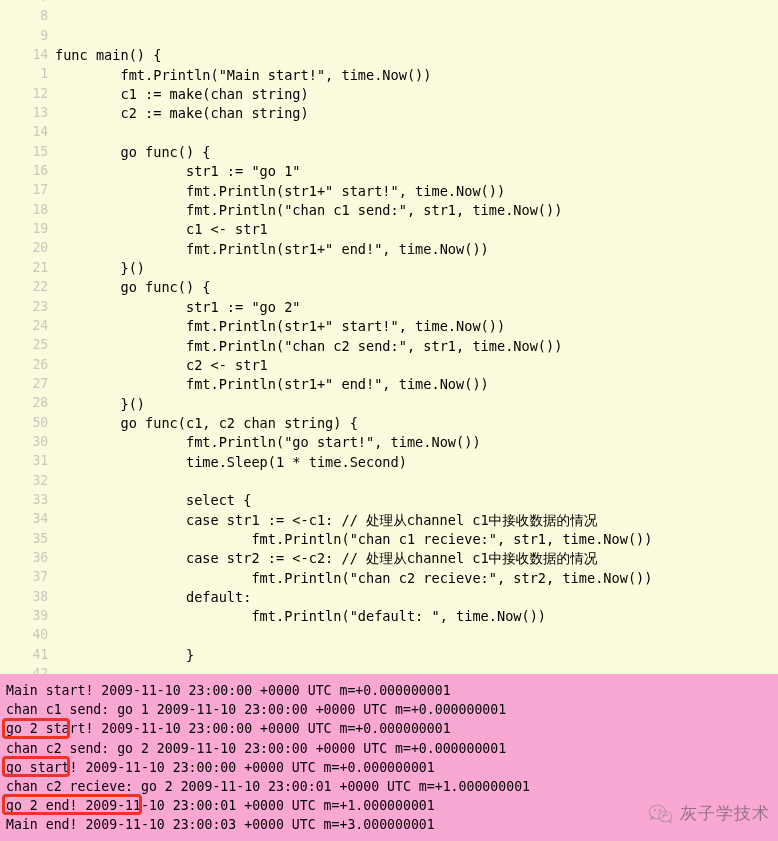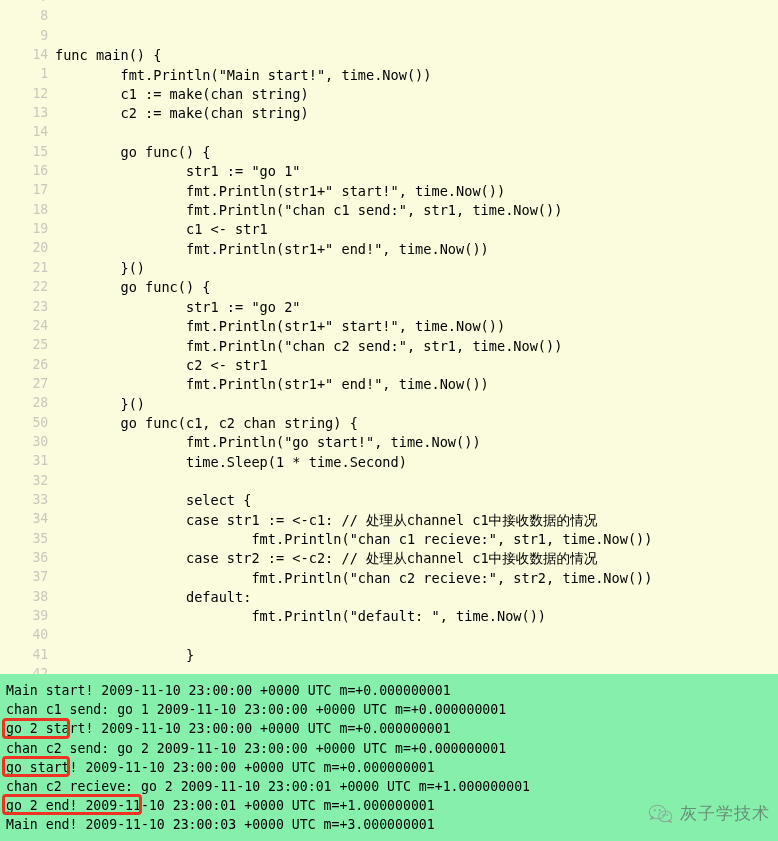--- a/index.html
+++ b/index.html
@@ -61,21 +61,21 @@
     margin-top: 40px;
   }
 
   
   #output-pane {
     position: absolute;
     left: 0;
     top: 674px;
     width: 778px;
     height: 167px;
-    background: #86efac;
+    background: #f9a8d4;
     overflow: hidden;
   }
   .out-line {
     position: relative;
     height: 19.2px;
     line-height: 19.2px;
     white-space: pre;
     color: #000000;
     font-family: "DejaVu Sans Mono", "Liberation Mono", monospace;
     font-size: 13.2px;

